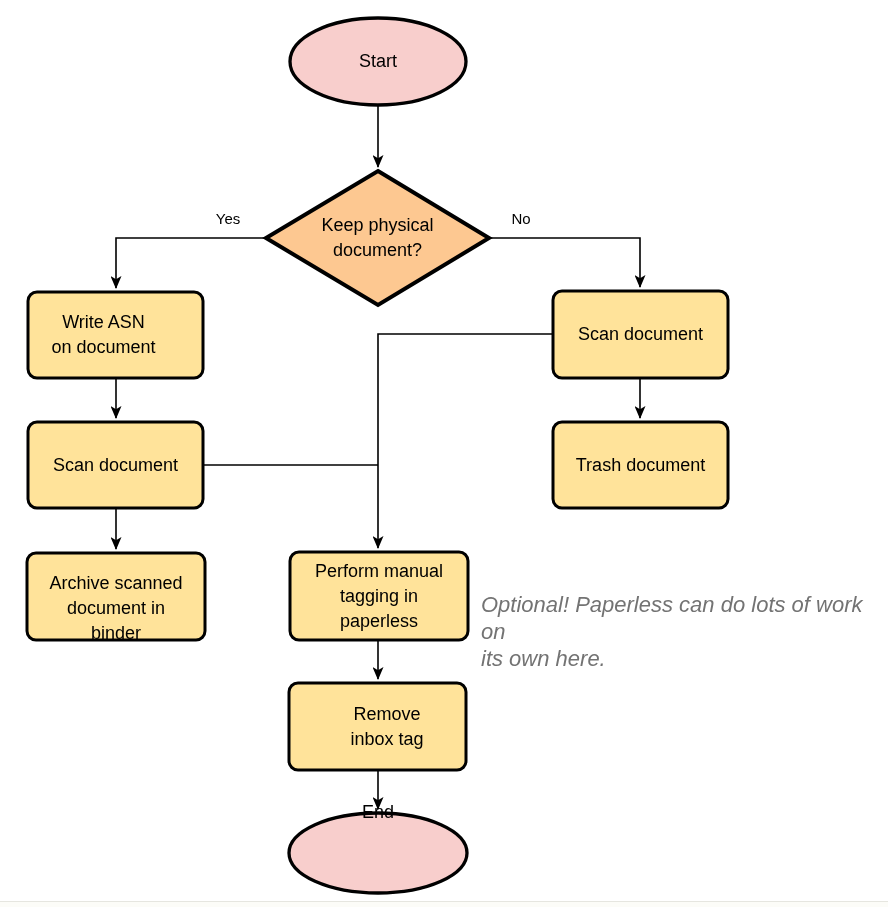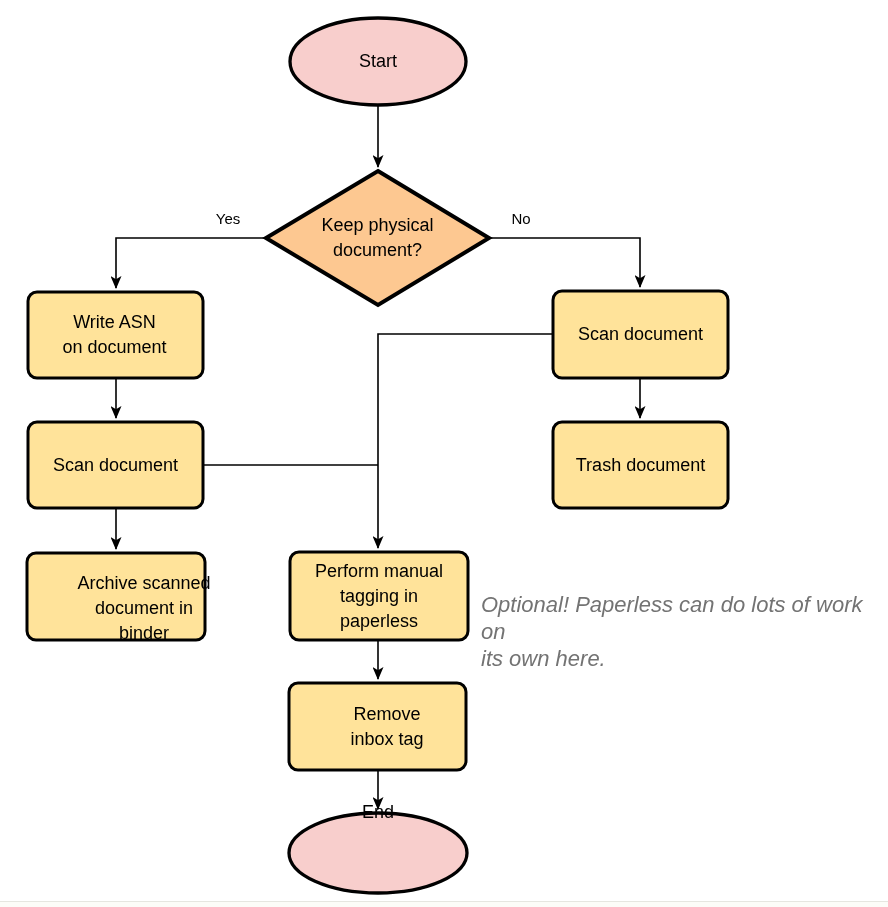--- a/index.html
+++ b/index.html
@@ -87,24 +87,24 @@
     <rect class="shape rect" x="553" y="291" width="175" height="87" rx="9" fill="#FFE39A"></rect>
     <rect class="shape rect" x="553" y="422" width="175" height="86" rx="9" fill="#FFE39A"></rect>
     <rect class="shape rect" x="290" y="552" width="178" height="88" rx="9" fill="#FFE39A"></rect>
     <rect class="shape rect" x="289" y="683" width="177" height="87" rx="9" fill="#FFE39A"></rect>
     <ellipse class="shape ellipse" cx="378" cy="853" rx="89" ry="40" fill="#F8CECC"></ellipse>
   </svg>
 
   <div class="label" style="left:290px; top:18px; width:176px; height:87px;">Start</div>
   <div class="label" style="left:266px; top:171px; width:223px; height:134px;">Keep physical
 document?</div>
-  <div class="label" style="left:27px; top:292px; width:175px; height:86px;">Write ASN
+  <div class="label" style="left:16px; top:292px; width:175px; height:86px;">Write ASN
 on document</div>
   <div class="label" style="left:28px; top:422px; width:175px; height:86px;">Scan document</div>
-  <div class="label" style="left:27px; top:553px; width:178px; height:111px;margin-left:28px;">Archive scanned
+  <div class="label" style="left:27px; top:553px; width:178px; height:111px;">Archive scanned
 document in
 binder</div>
   <div class="label" style="left:553px; top:291px; width:175px; height:87px;">Scan document</div>
   <div class="label" style="left:553px; top:422px; width:175px; height:86px;text-align:right;">Trash document</div>
   <div class="label" style="left:290px; top:552px; width:178px; height:88px;">Perform manual
 tagging in
 paperless</div>
   <div class="label" style="left:289px; top:683px; width:196px; height:87px;">Remove
 inbox tag</div>
   <div class="label" style="left:289px; top:772px; width:178px; height:80px;">End</div>

